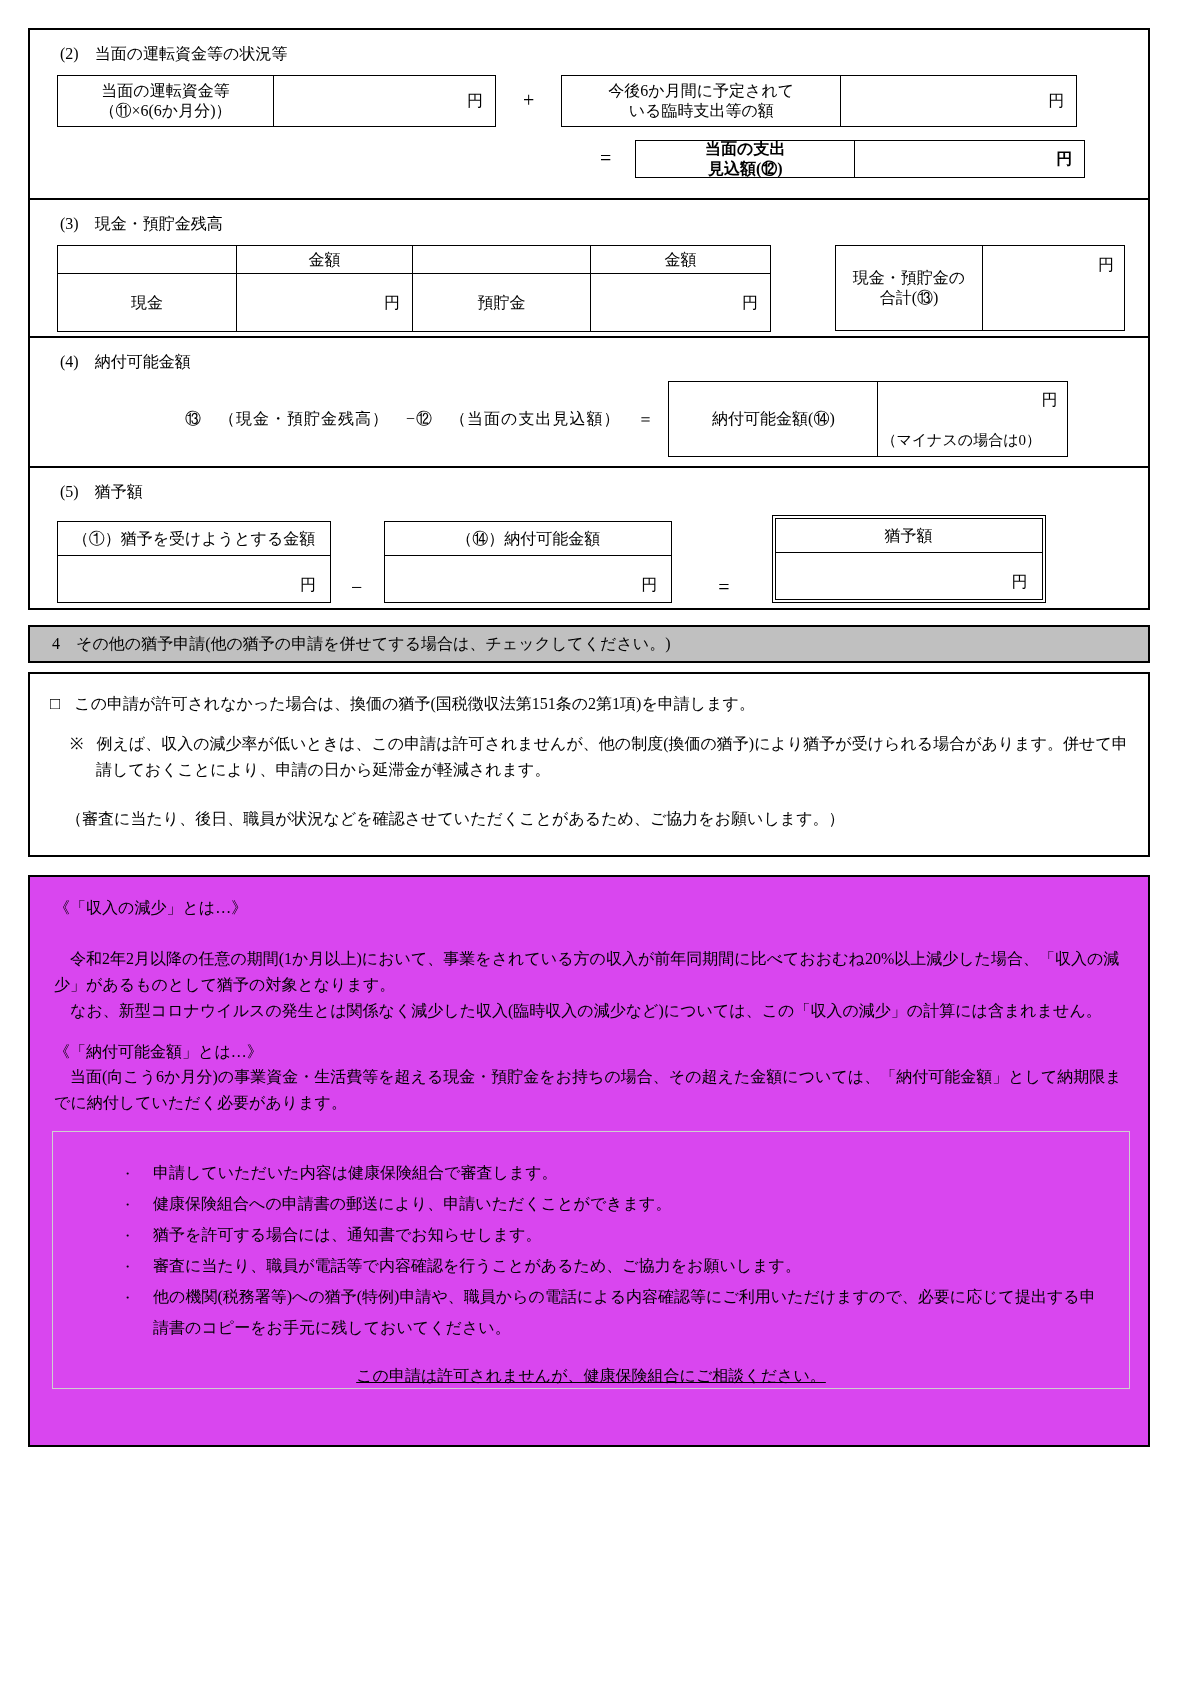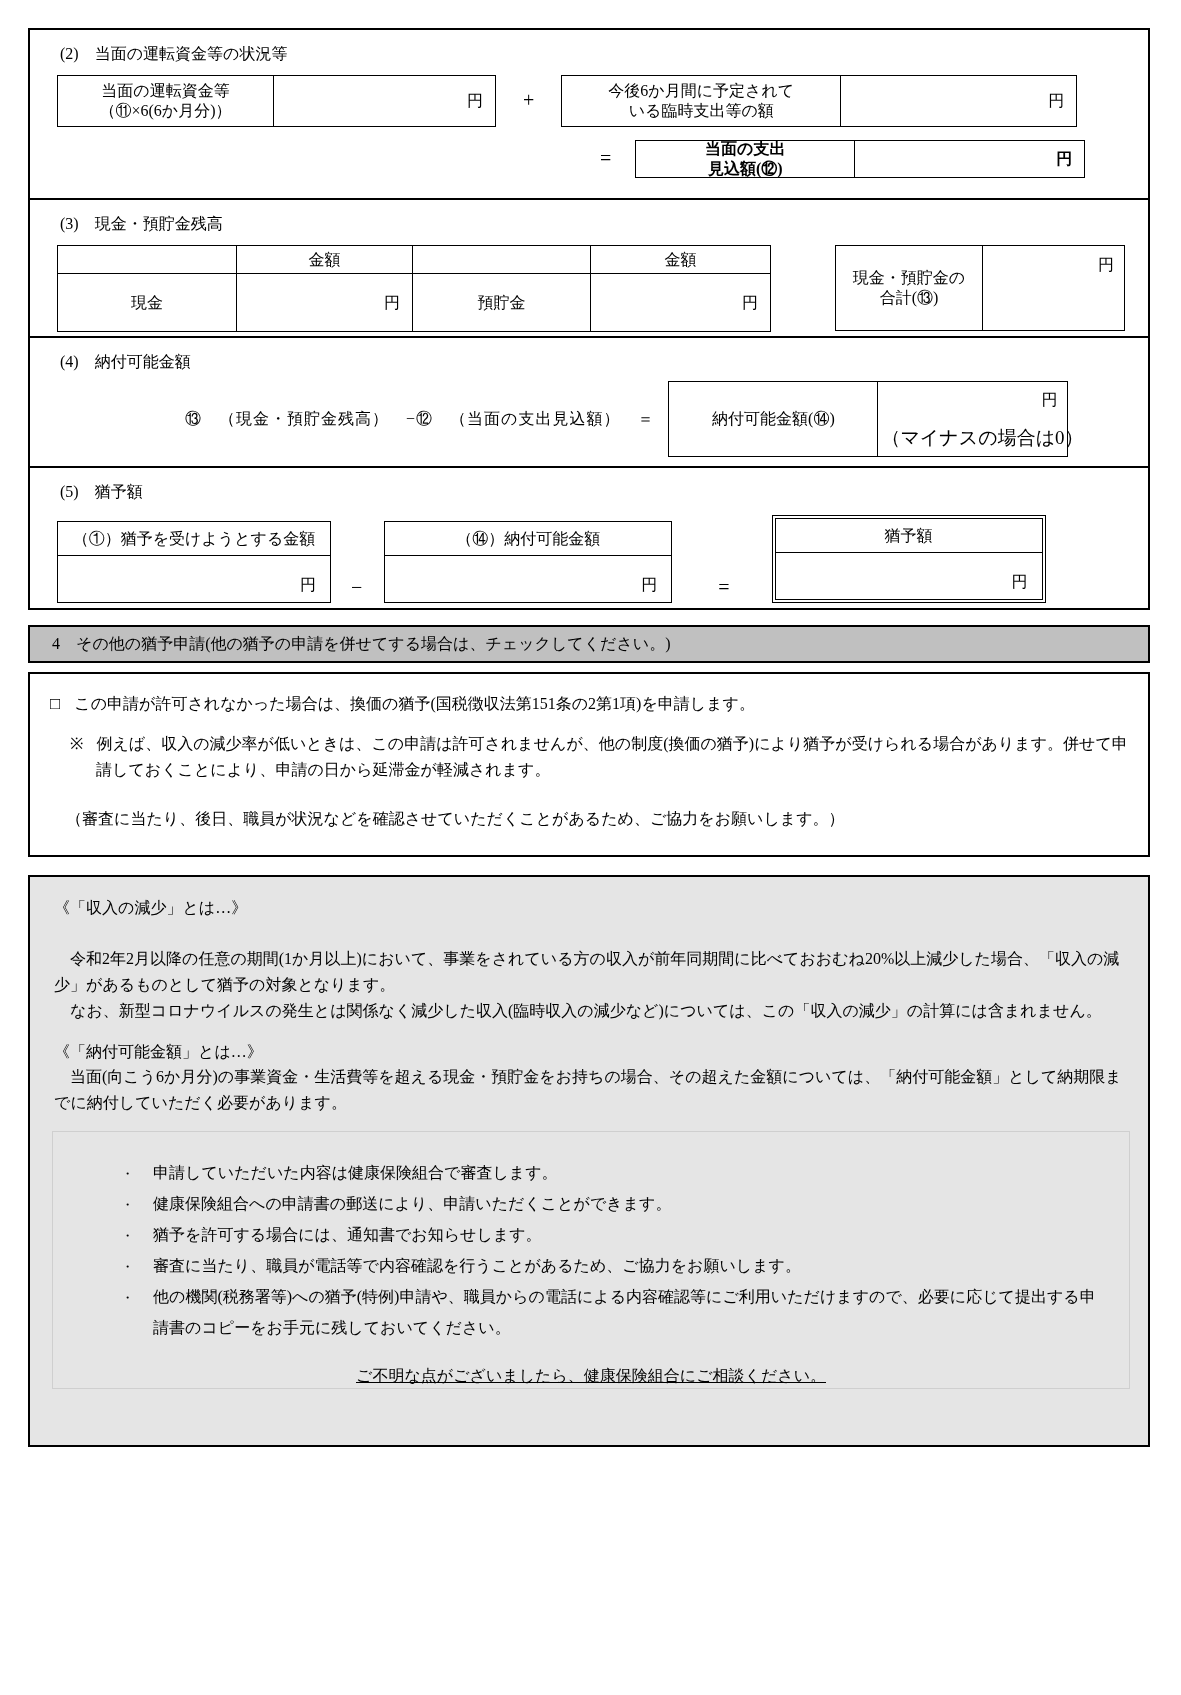--- a/index.html
+++ b/index.html
@@ -53,21 +53,21 @@
   .t3tot{height:86px;margin-left:64px;}
   .t3tot .lab{width:146px;}
   .t3tot .val{width:142px;align-items:flex-start;padding-top:8px;justify-content:flex-end;padding-right:10px;}
 
   .s4row{display:flex;align-items:center;margin:8px 0 0 155px;}
   .formula{letter-spacing:1px;}
   .b4{height:76px;margin-left:14px;}
   .b4 .lab{width:208px;}
   .b4 .val{width:190px;position:relative;padding:0;}
   .b4 .yen-tr{position:absolute;top:7px;right:10px;}
-  .b4 .neg{position:absolute;bottom:5px;left:3px;font-size:19px;white-space:nowrap;}
+  .b4 .neg{position:absolute;bottom:5px;left:3px;font-size:15px;white-space:nowrap;}
 
   .s5row{display:flex;align-items:flex-end;margin:12px 0 0 27px;}
   .vbox{border:1px solid #000;}
   .vbox .hd{height:34px;display:flex;align-items:center;justify-content:center;border-bottom:1px solid #000;}
   .vbox .bd{height:46px;display:flex;align-items:flex-end;justify-content:flex-end;padding:0 14px 6px 0;}
   .bxA{width:274px;}
   .s5minus{margin:0 22px 0 20px;}
   .bxB{width:288px;}
   .s5eq{margin:0 42px 0 46px;}
   .bxC{width:274px;border:4px double #000;}
@@ -81,21 +81,21 @@
 
   
   .checkbox-box{position:absolute;left:28px;top:672px;width:1122px;height:185px;border:2px solid #000;background:#fff;padding:18px 18px 0 20px;}
   .cb-line{display:flex;align-items:baseline;}
   .cb-glyph{font-size:17px;margin-right:14px;}
   .note-para{margin-top:15px;padding-left:46px;text-indent:-26px;line-height:1.65;}
   .note-marker{margin-right:13px;}
   .coop-note{margin-top:24px;padding-left:16px;}
 
   
-  .guide-box{position:absolute;left:28px;top:875px;width:1122px;height:572px;border:2px solid #000;background:#e5e5e5;padding:20px 24px 0 24px;}
+  .guide-box{position:absolute;left:28px;top:875px;width:1122px;height:572px;border:2px solid #000;background:#d946ef;padding:20px 24px 0 24px;}
   .g-title{margin:0;}
   .g-p{margin:0;line-height:26px;}
   .g-p.first{margin-top:27px;}
   .g-title2{margin-top:17px;}
   .inner-box{margin-top:15px;margin-left:-2px;width:1078px;height:258px;border:1px solid #cfcfcf;padding-top:26px;}
   .blist{list-style:none;margin:0;padding:0 30px 0 0;}
   .blist li{padding-left:100px;text-indent:-32px;line-height:30px;}
   .bullet{display:inline-block;width:14px;text-indent:0;margin-right:18px;font-size:13px;}
   .contact{margin-top:22px;text-align:center;}
   .contact span{text-decoration:underline;padding:0 8px;}
@@ -239,18 +239,18 @@
 
     <div class="inner-box">
       <ul class="blist">
         <li><span class="bullet">・</span><span>申請していただいた内容は健康保険組合で審査します。</span></li>
         <li><span class="bullet">・</span><span>健康保険組合への申請書の郵送により、申請いただくことができます。</span></li>
         <li><span class="bullet">・</span><span>猶予を許可する場合には、通知書でお知らせします。</span></li>
         <li><span class="bullet">・</span><span>審査に当たり、職員が電話等で内容確認を行うことがあるため、ご協力をお願いします。</span></li>
         <li><span class="bullet">・</span><span>他の機関(税務署等)への猶予(特例)申請や、職員からの電話による内容確認等にご利用いただけますので、必要に応じて提出する申請書のコピーをお手元に残しておいてください。</span></li>
       </ul>
       <div class="contact">
-        <span>ご不明な点がございましたら、健康保険組合にご相談ください。</span>
+        <span>この申請は許可されませんが、健康保険組合にご相談ください。</span>
       </div>
     </div>
   </div>
 
 </div>
 
 </body></html>

